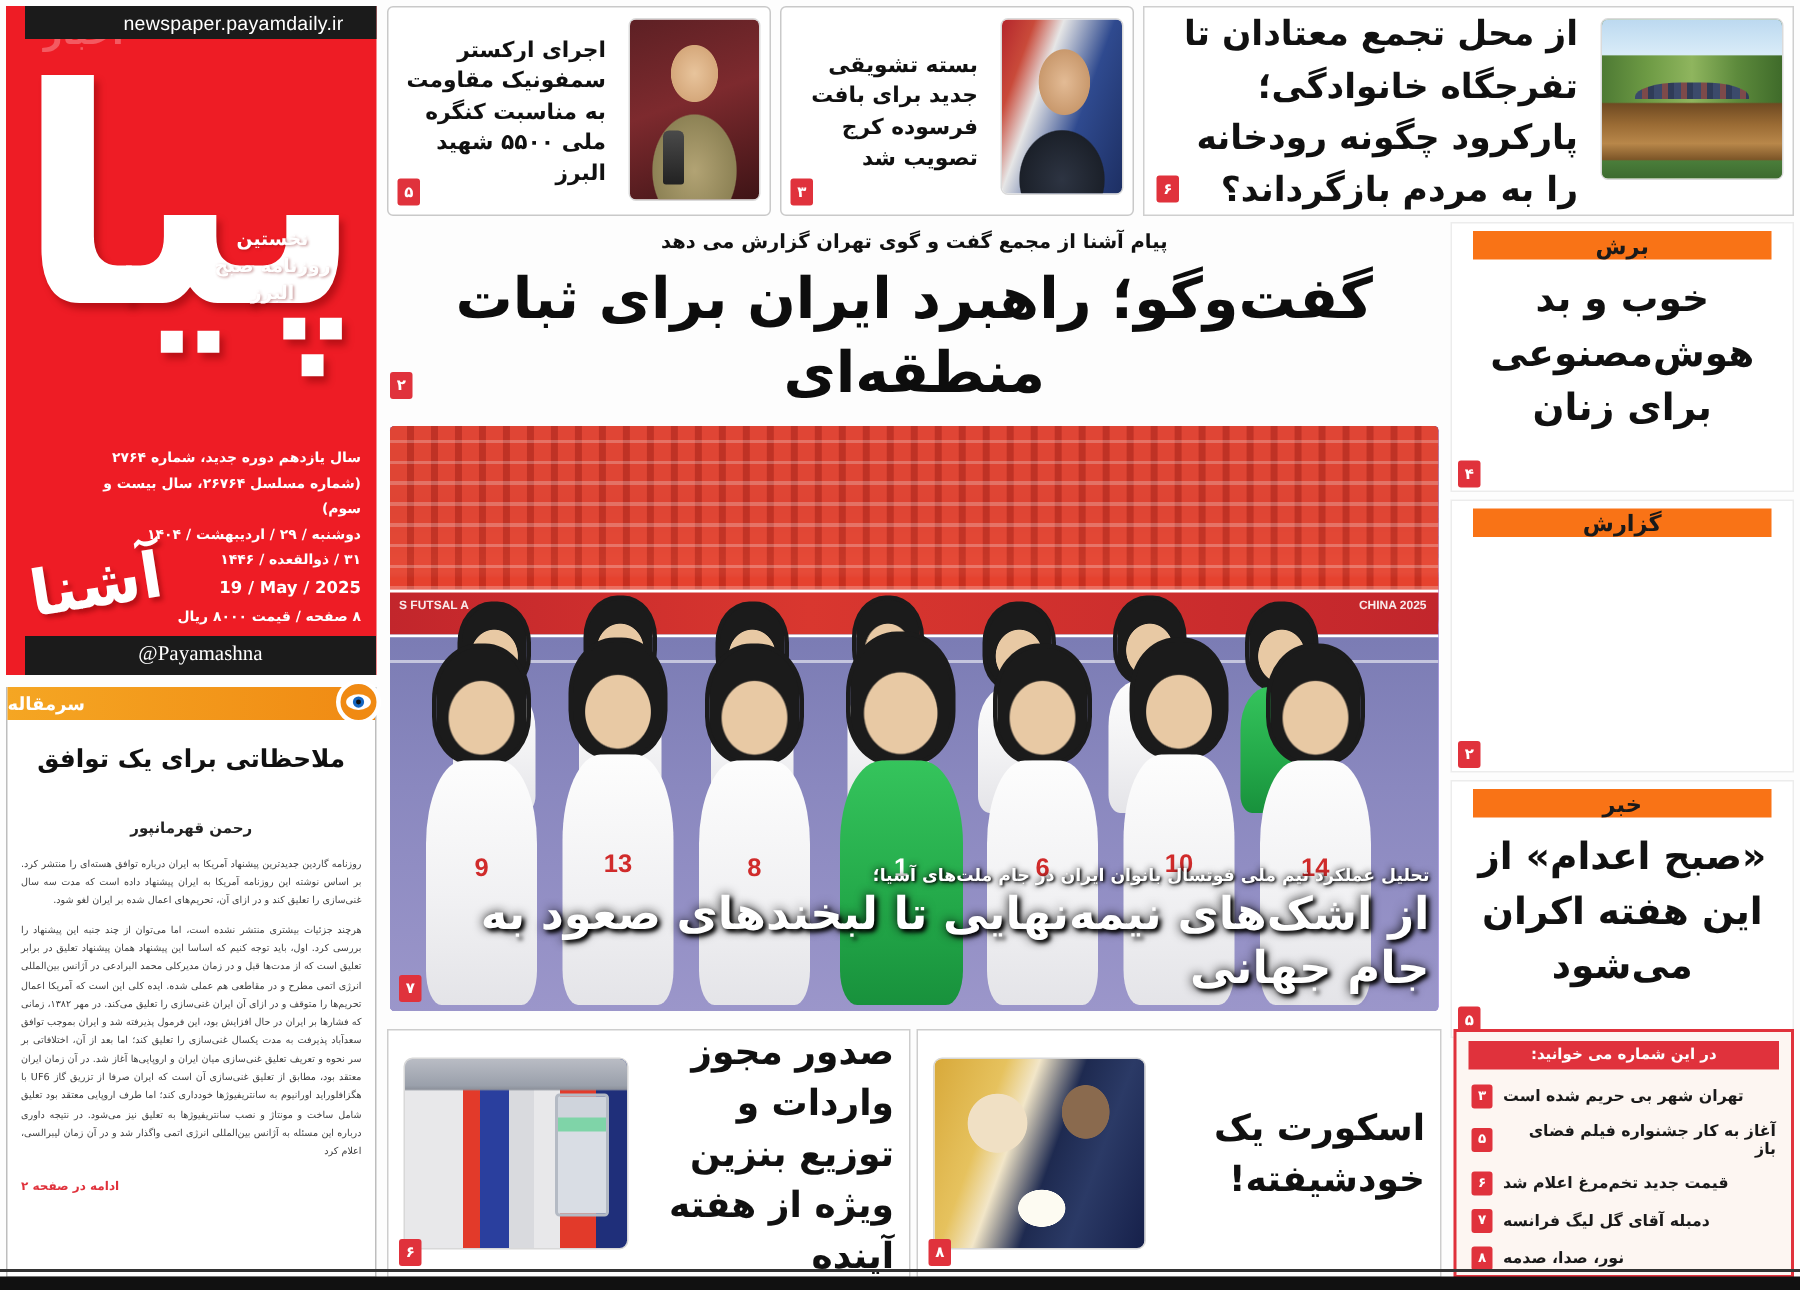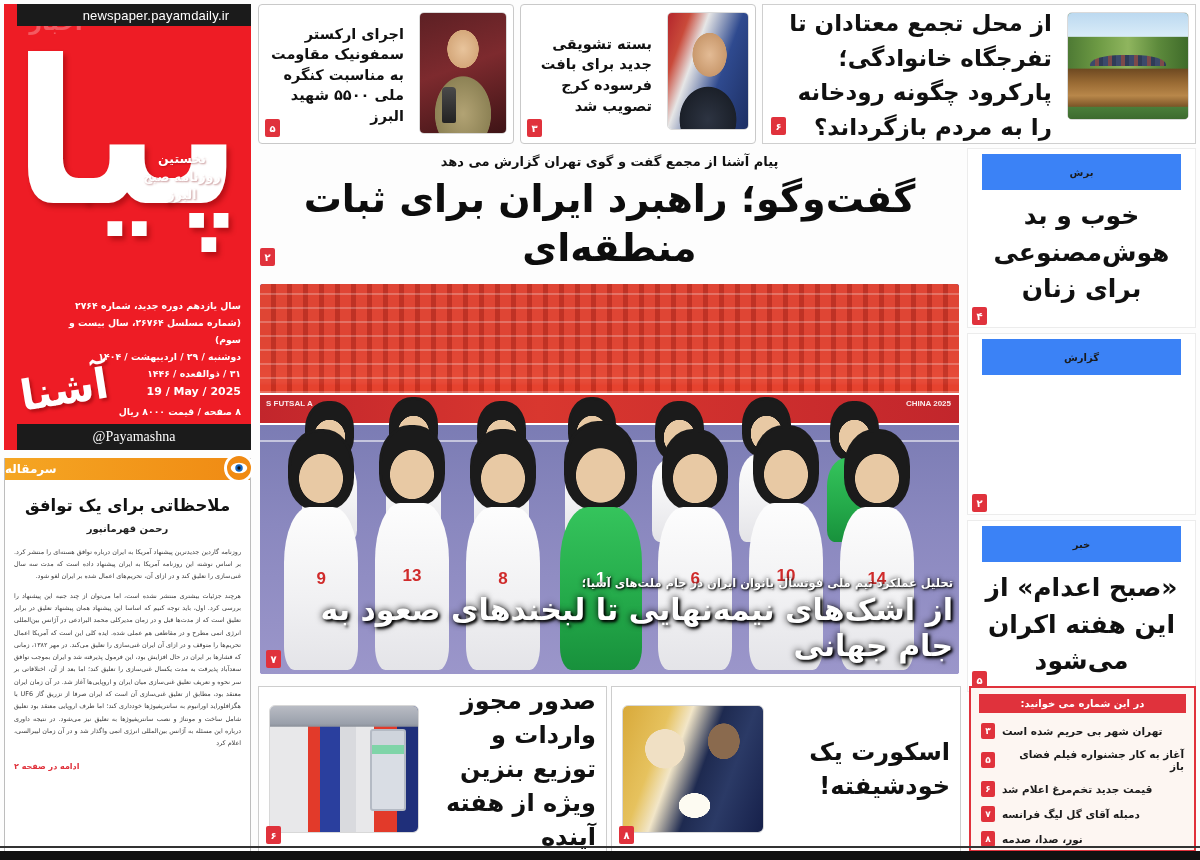--- a/index.html
+++ b/index.html
@@ -105,21 +105,21 @@
   .eye-icon {
     position: absolute; right: -4px; top: -5px;
     width: 30px; height: 30px; border-radius: 50%;
     background: #f08a13; border: 3px solid #ffffff;
     display: flex; align-items: center; justify-content: center;
   }
   .eye-icon svg { width: 18px; height: 18px; }
   .edit-body { padding: 14px 9px 6px 9px; }
   .edit-title {
     text-align: center; font-size: 16.5px; font-weight: bold;
-    color: #111; line-height: 1.5; margin-bottom: 4px;
+    color: #111; line-height: 1.5; margin-bottom: 28px;
   }
   .edit-author {
     text-align: center; font-size: 10px; font-weight: bold;
     color: #222; margin-bottom: 12px;
   }
   .edit-text {
     font-size: 6.4px; line-height: 1.92; text-align: justify;
     color: #3b3b3b; letter-spacing: .1px;
   }
   .edit-text p { margin-bottom: 7px; }
@@ -288,23 +288,23 @@
     letter-spacing:-.4px;
   }
 
   
   .sidebar { position: absolute; left: 967px; top: 148px; width: 229px; }
   .side-card {
     background: #ffffff; border: 1px solid #ececec;
     position: relative; margin-bottom: 5px; padding-bottom: 6px;
   }
   .side-label {
-    margin: 5px 14px 8px 14px; height: 36px;
-    background: #3b82f6; color: #1a1a1a;
-    font-size: 10px; font-weight: bold;
+    margin: 5px 14px 8px 14px; height: 19px;
+    background: #f97316; color: #1a1a1a;
+    font-size: 15px; font-weight: bold;
     display:flex; align-items:center; justify-content:center;
   }
   .side-head {
     text-align: center; font-size: 25px; font-weight: bold;
     line-height: 1.46; color: #111; padding: 0 10px 10px 10px;
   }
   #card-cut   { height: 180px; }
   #card-report{ height: 182px; }
   #card-news  { height: 172px; }
 

